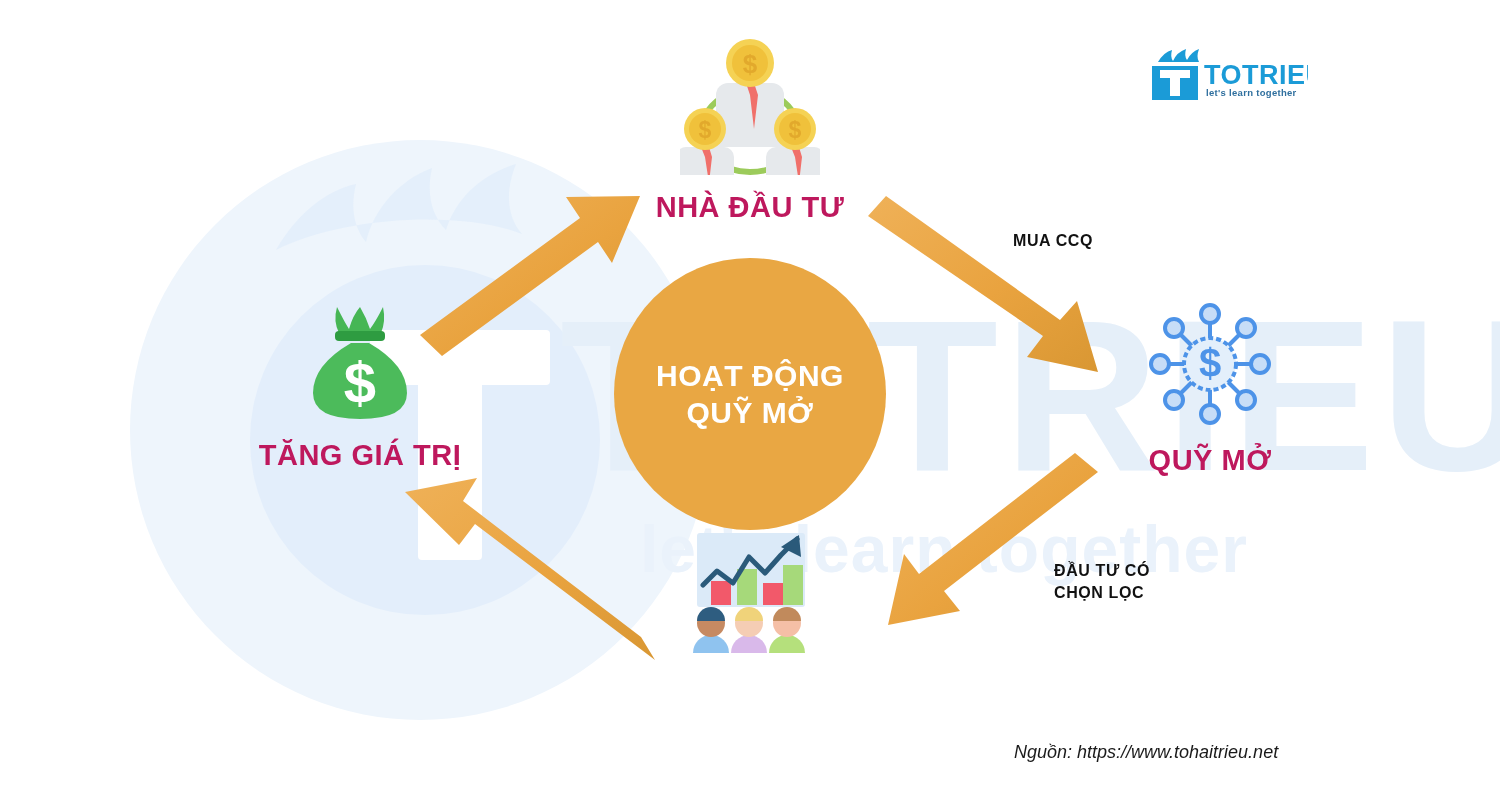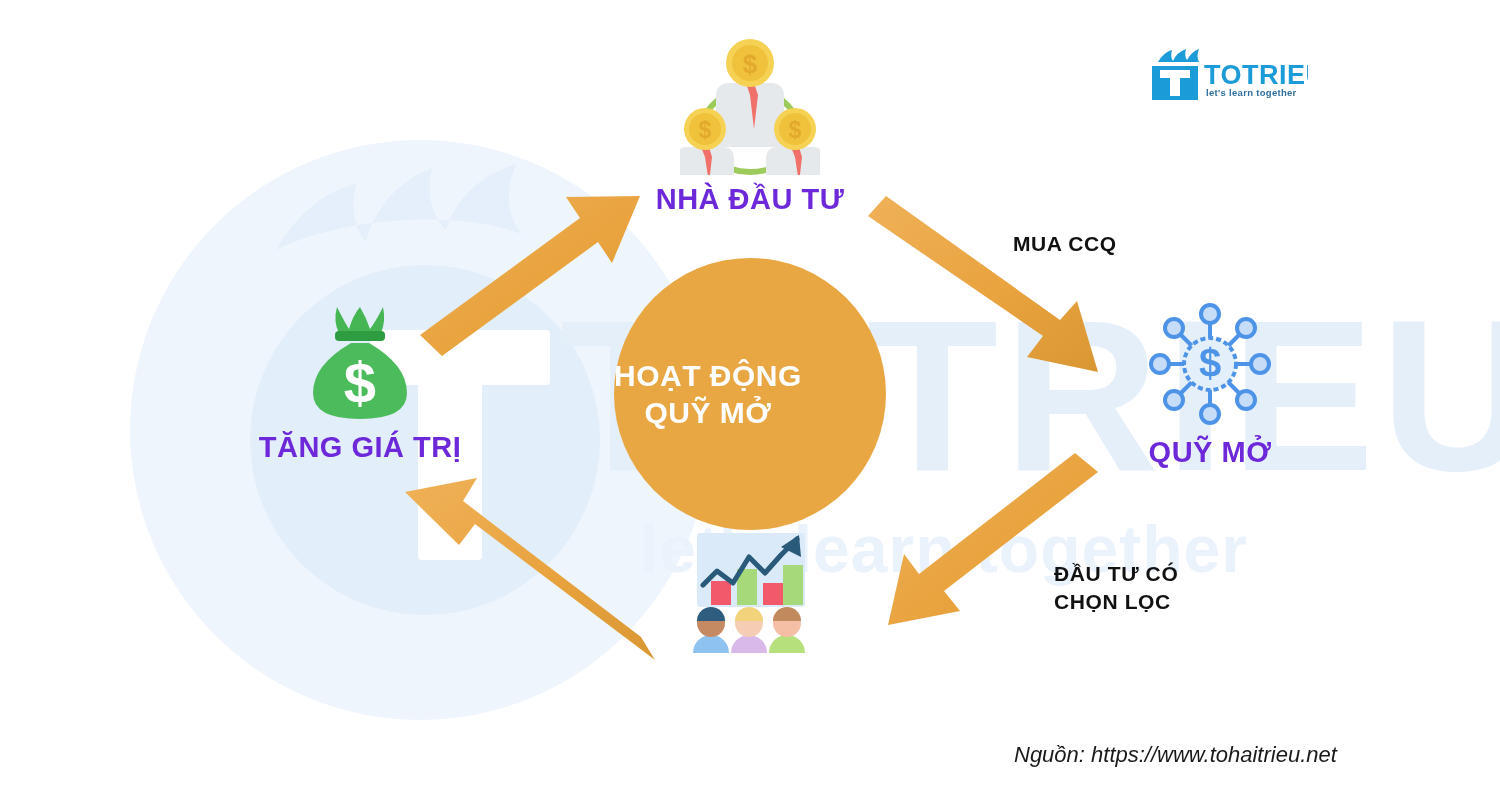--- a/index.html
+++ b/index.html
@@ -40,21 +40,21 @@
     position: absolute;
     left: 614px;
     top: 258px;
     width: 272px;
     height: 272px;
     border-radius: 50%;
     background: #e9a743;
     z-index: 3;
     display: flex;
     align-items: center;
-    justify-content: flex-start;
+    justify-content: center;
     text-align: center;
   }
   .center-circle .ctext {
     color: #ffffff;
     font-size: 30px;
     font-weight: bold;
     line-height: 1.25;
     letter-spacing: 0.5px;
   }
 
@@ -63,39 +63,39 @@
     position: absolute;
     z-index: 4;
     text-align: center;
   }
   .node .icon-wrap {
     display: flex;
     align-items: flex-end;
     justify-content: center;
   }
   .node .node-label {
-    color: #6d28d9;
+    color: #be185d;
     font-size: 29px;
     font-weight: bold;
     letter-spacing: 0.5px;
     white-space: nowrap;
-    margin-top: 8px;
+    margin-top: 16px;
   }
 
   #node-investor  { left: 575px; top: 25px;  width: 350px; }
   #node-fund      { left: 1060px; top: 300px; width: 300px; }
   #node-market    { left: 515px; top: 525px; width: 470px; }
   #node-value     { left: 215px; top: 295px; width: 290px; }
 
   
   .edge-label {
     position: absolute;
     z-index: 5;
     color: #111111;
-    font-size: 21px;
+    font-size: 16px;
     font-weight: bold;
     letter-spacing: 0.6px;
     line-height: 1.35;
     white-space: pre-line;
   }
   #label-mua  { left: 1013px; top: 230px; }
   #label-dautu{ left: 1018px; top: 560px; margin-left: 36px; }
 
   
   #logo {
@@ -106,21 +106,21 @@
   }
 
   
   #source {
     position: absolute;
     left: 1014px;
     top: 742px;
     z-index: 6;
     font-family: "Liberation Sans", sans-serif;
     font-style: italic;
-    font-size: 22px;
+    font-size: 18px;
     color: #1a1a1a;
     white-space: nowrap;
   }
 </style>
 </head>
 <body>
 
 <div id="stage">
 
   <svg id="watermark" viewBox="0 0 1500 785">

